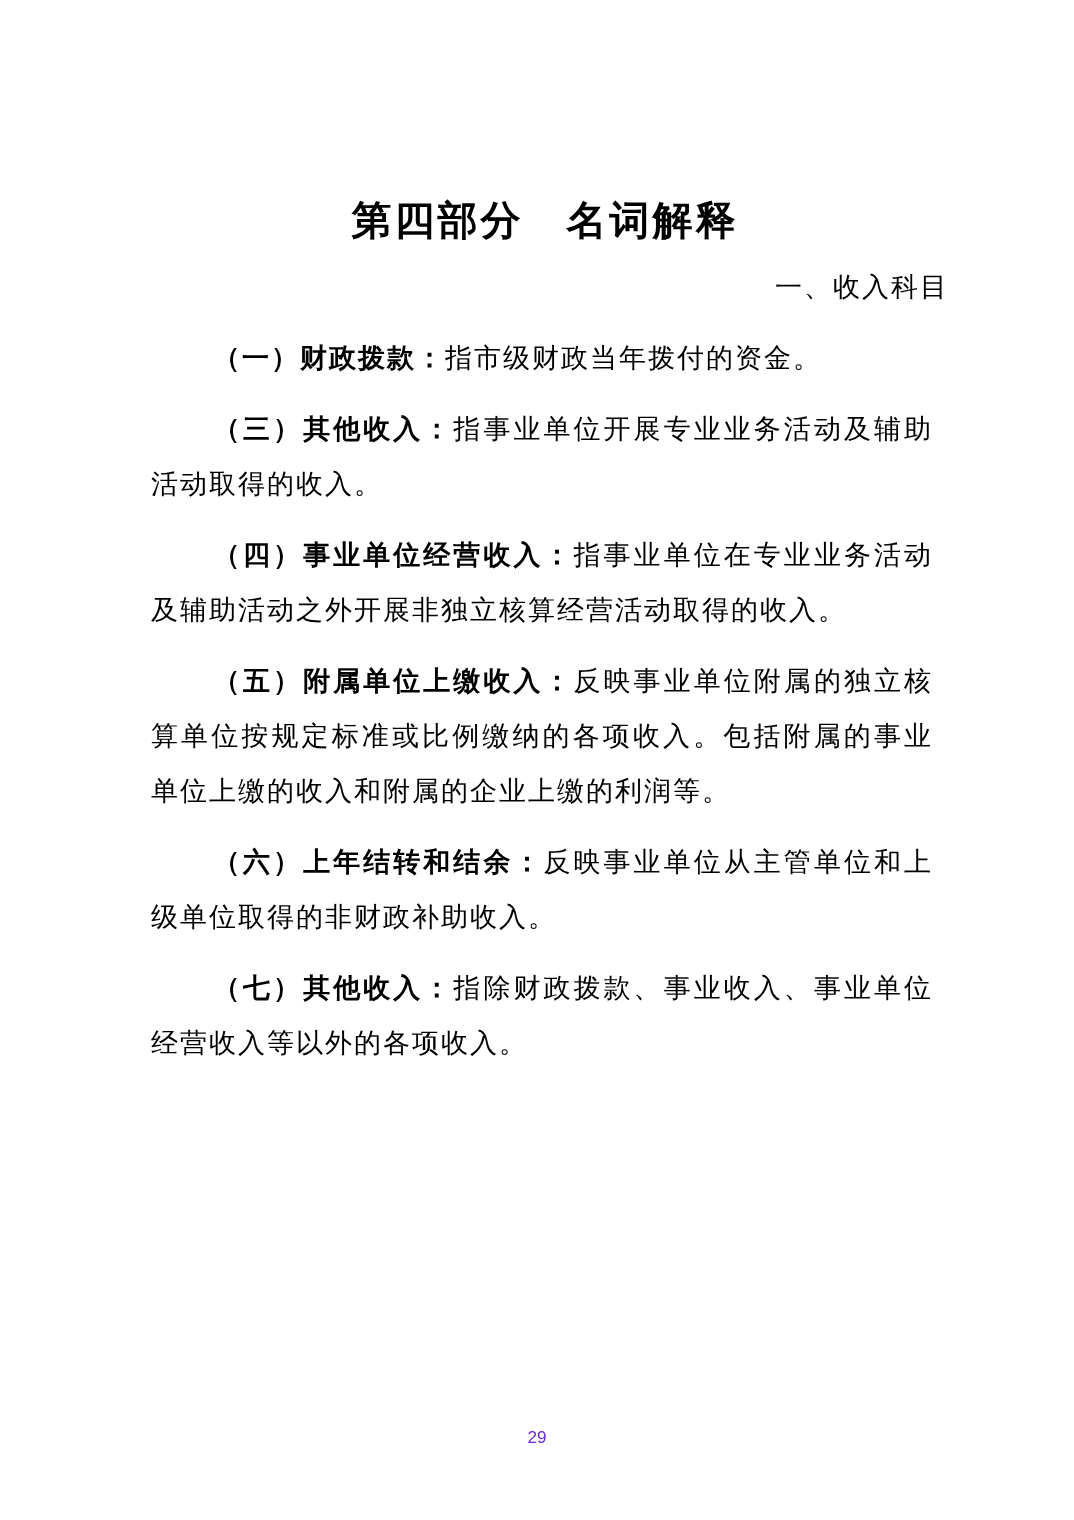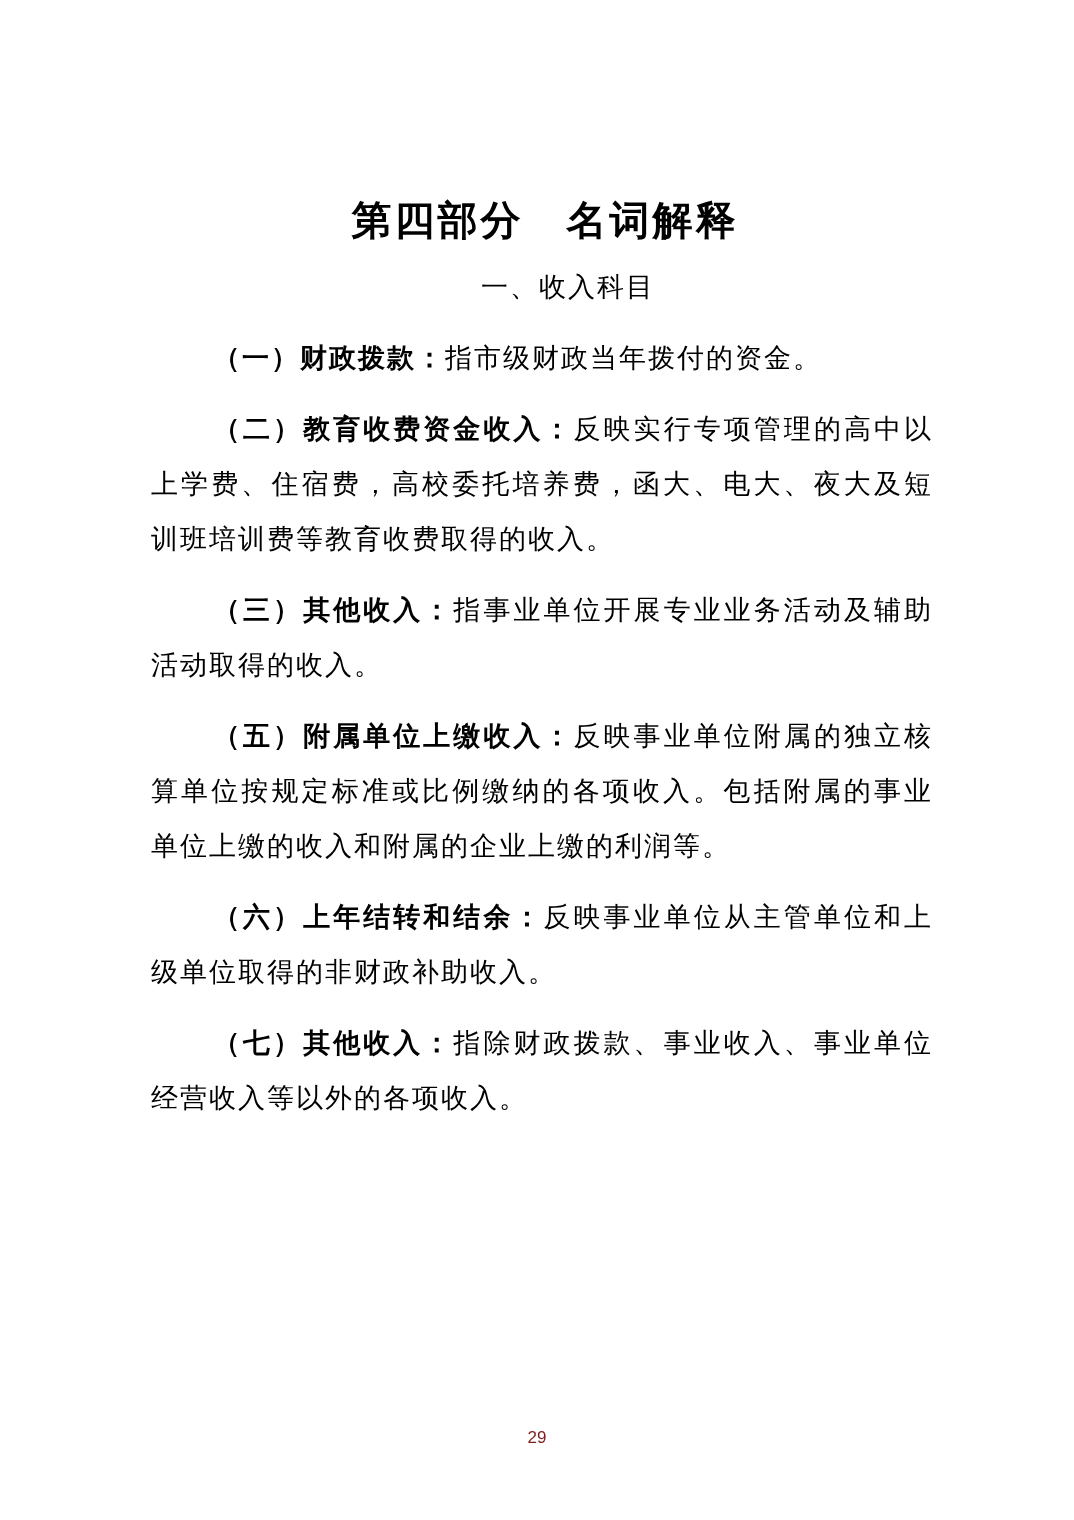--- a/index.html
+++ b/index.html
@@ -29,58 +29,58 @@
   .content {
     padding: 8px 125px 0 135px;
     font-size: 27px;
     line-height: 55px;
     letter-spacing: 2px;
     text-align: justify;
   }
   .section-heading {
     margin: 0;
     text-indent: 52px;
-    text-align: center;
+    text-align: right;
   }
   .para {
     margin: 16px;
     text-indent: 62px;
   }
   .para b {
     font-weight: bold;
   }
   .page-number {
     position: absolute;
     left: 0;
     right: 0;
     bottom: 72px;
     text-align: center;
     font-size: 17px;
     letter-spacing: 0;
     font-family: "Liberation Sans", "DejaVu Sans", sans-serif;
-    color: #7f1d1d;
+    color: #6d28d9;
   }
 </style>
 </head>
 <body>
 
 <div class="page">
 
   <h1 class="doc-title">第四部分　名词解释</h1>
 
   <div class="content">
 
     <p class="section-heading">一、收入科目</p>
 
     <p class="para"><b>（一）财政拨款：</b><span>指市级财政当年拨付的资金。</span></p>
 
-    <p class="para"><b>（二）教育收费资金收入：</b><span>反映实行专项管理的高中以上学费、住宿费，高校委托培养费，函大、电大、夜大及短训班培训费等教育收费取得的收入。</span></p>
 
     <p class="para"><b>（三）其他收入：</b><span>指事业单位开展专业业务活动及辅助活动取得的收入。</span></p>
 
+    <p class="para"><b>（四）事业单位经营收入：</b><span>指事业单位在专业业务活动及辅助活动之外开展非独立核算经营活动取得的收入。</span></p>
 
     <p class="para"><b>（五）附属单位上缴收入：</b><span>反映事业单位附属的独立核算单位按规定标准或比例缴纳的各项收入。包括附属的事业单位上缴的收入和附属的企业上缴的利润等。</span></p>
 
     <p class="para"><b>（六）上年结转和结余：</b><span>反映事业单位从主管单位和上级单位取得的非财政补助收入。</span></p>
 
     <p class="para"><b>（七）其他收入：</b><span>指除财政拨款、事业收入、事业单位经营收入等以外的各项收入。</span></p>
 
 
 
   </div>

